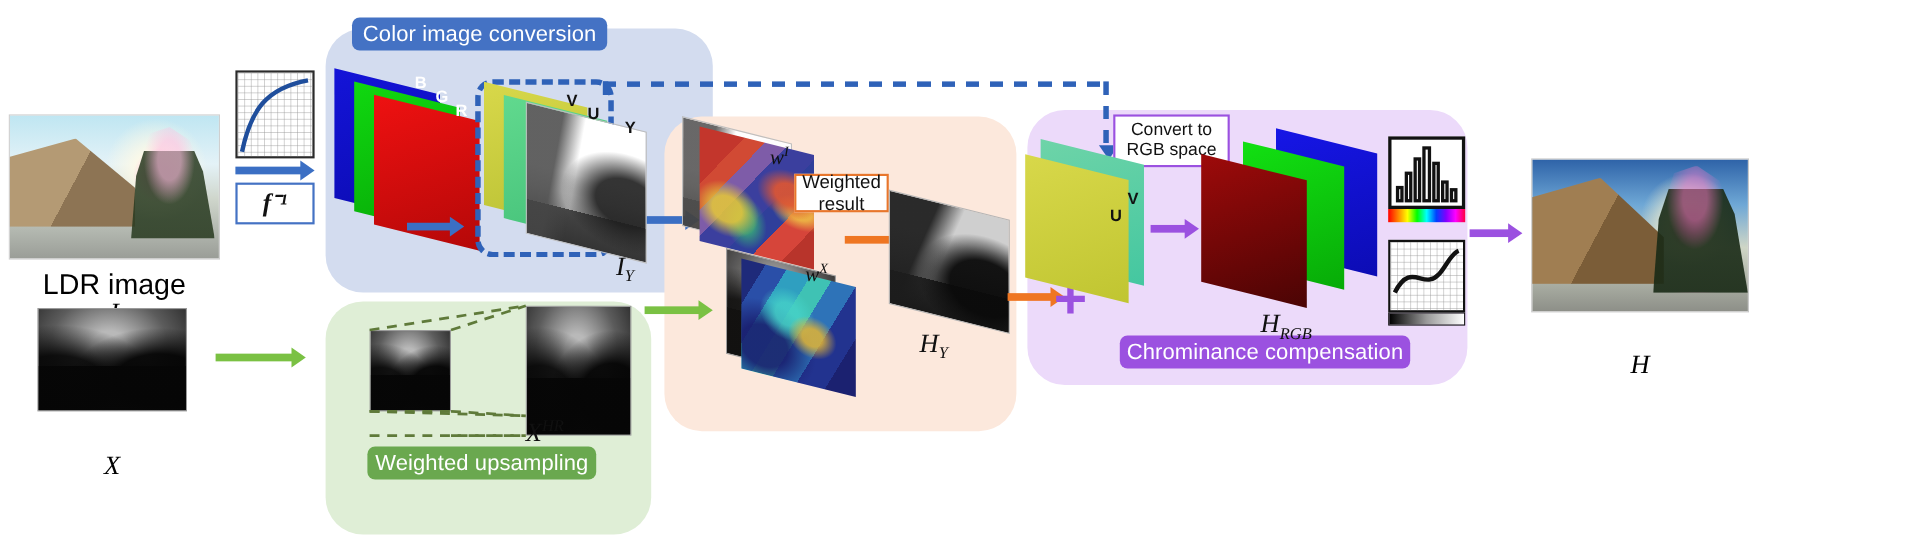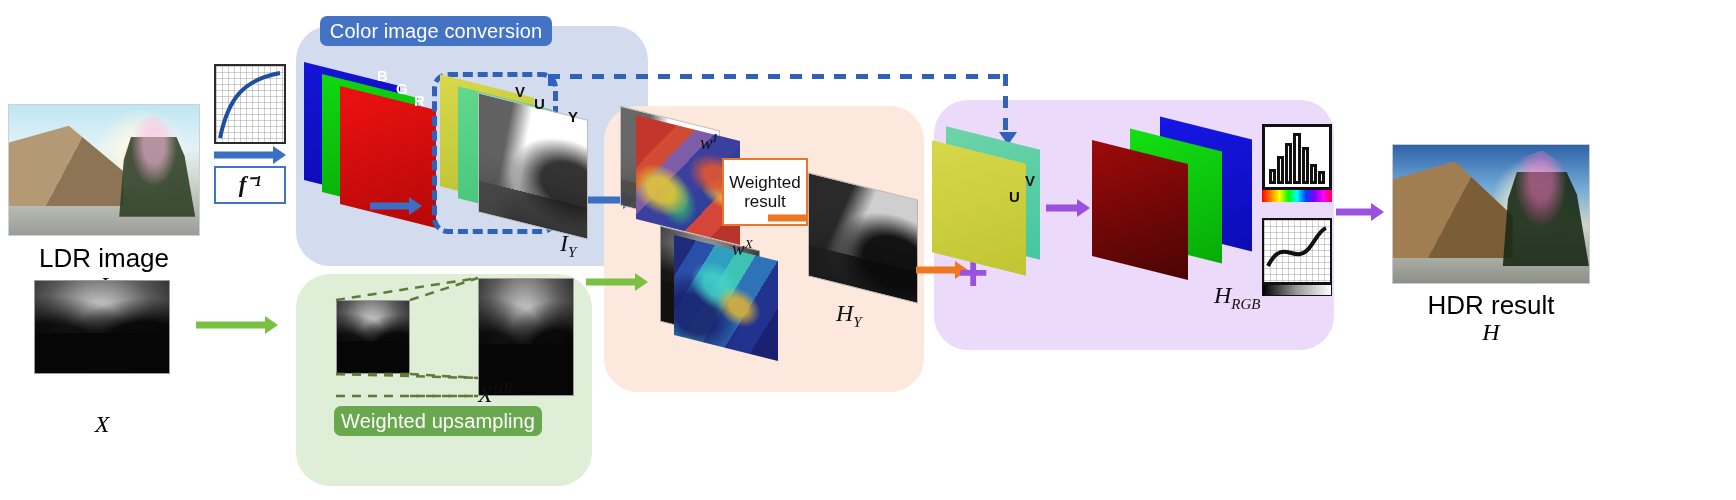--- a/index.html
+++ b/index.html
@@ -214,20 +214,21 @@
 
 <div class="stage">
 
   <div class="panel panel-blue" style="left:296px; top:26px;  width:352px; height:240px;"></div>
   <div class="panel panel-green" style="left:296px; top:274px; width:296px; height:212px;"></div>
   <div class="panel panel-orange" style="left:604px; top:106px; width:320px; height:286px;"></div>
   <div class="panel panel-purple" style="left:934px; top:100px; width:400px; height:250px;"></div>
 
   <div class="pill pill-blue" style="left:320px; top:16px;  width:232px; height:30px; font-size:20px;">Color image conversion</div>
   <div class="pill pill-green" style="left:334px; top:406px; width:208px; height:30px; font-size:20px;">Weighted upsampling</div>
+  <div class="pill pill-purple" style="left:1018px; top:305px; width:264px; height:30px; font-size:20px;">Chrominance compensation</div>
 
   <div class="photo ldr" style="left:8px; top:104px; width:192px; height:132px;"></div>
   <div class="cap cap-title" style="left:8px; top:243px; width:192px;">LDR image</div>
   <div class="cap cap-ital" style="left:8px; top:272px; width:192px;">I</div>
 
   <div class="tf-chart" style="left:214px; top:64px; width:72px; height:80px;">
     <div class="tf-grid"></div>
     <svg width="68" height="76" viewBox="0 0 68 76" style="position:absolute;left:0;top:0;">
       <path d="M4 72 C 12 34, 26 14, 64 7" fill="none" stroke="#1f4e9c" stroke-width="4"></path>
     </svg>
@@ -316,21 +317,21 @@
   <div class="tag" style="left:700px; top:130px; font-size:19px; color:#111;">
     <span>w</span><sup style="font-size:13px;">I</sup>
   </div>
 
   <div class="photo gray-photo slab" style="left:660px; top:238px; width:100px; height:96px; opacity:.95;"></div>
   <div class="photo heat-x slab" style="left:674px; top:248px; width:104px; height:100px;"></div>
   <div class="tag" style="left:732px; top:236px; font-size:19px; color:#111;">
     <span>w</span><sup style="font-size:13px;">X</sup>
   </div>
 
-  <div class="obox obox-orange" style="left:722px; top:158px; width:86px; height:68px; font-size:17px; flex-direction:column;">
+  <div class="obox obox-orange" style="left:722px; top:158px; width:86px; height:35px; font-size:17px; flex-direction:column;">
     <span>Weighted</span>
     <span>result</span>
   </div>
 
   <div class="arrow arrow-orange" style="left:768px; top:218px; width:58px;">
     <div class="shaft" style="width:46px; height:7px;"></div>
       <div class="head"></div>
   </div>
 
   <div class="photo hy-photo slab" style="left:808px; top:186px; width:110px; height:104px;"></div>
@@ -338,37 +339,41 @@
     <span>H</span><sub style="font-size:15px;">Y</sub>
   </div>
 
   <div class="arrow arrow-orange" style="left:916px; top:270px; width:52px;">
     <div class="shaft" style="width:40px; height:7px;"></div>
       <div class="head"></div>
   </div>
 
   <div class="plus-sign" style="left:958px; top:246px; font-size:52px;">+</div>
 
+  <div class="obox obox-purple" style="left:1012px; top:104px; width:106px; height:48px; font-size:16px; flex-direction:column;">
+    <span>Convert to</span>
+    <span>RGB space</span>
+  </div>
 
   <div class="slab" style="left:946px; top:138px; width:94px; height:110px; background:linear-gradient(150deg,#6ed4a8,#44c7a0);"></div>
   <div class="slab-lbl" style="left:1025px; top:172px; color:#111;">V</div>
 
   <div class="slab" style="left:932px; top:152px; width:94px; height:112px; background:linear-gradient(150deg,#d8d84a,#c0c531);"></div>
   <div class="slab-lbl" style="left:1009px; top:188px; color:#111;">U</div>
 
   <div class="arrow arrow-purple" style="left:1046px; top:208px; width:44px;">
     <div class="shaft" style="width:32px; height:7px;"></div>
       <div class="head"></div>
   </div>
 
   <div class="slab" style="left:1160px; top:128px; width:92px; height:112px; background:linear-gradient(150deg,#1616e6,#0c0cb4);"></div>
   <div class="slab" style="left:1130px; top:140px; width:92px; height:112px; background:linear-gradient(150deg,#12e012,#07ab07);"></div>
   <div class="slab" style="left:1092px; top:152px; width:96px; height:116px; background:linear-gradient(150deg,#9e0a0a,#4a0404);"></div>
 
-  <div class="tag" style="left:1214px; top:282px; font-size:24px;font-style:italic;">
+  <div class="tag" style="left:1146px; top:282px; font-size:24px;font-style:italic;">
     <span>H</span><sub style="font-size:15px;">RGB</sub>
   </div>
 
   <div class="hist-box" style="left:1262px; top:124px; width:70px; height:66px;">
     <div class="hist-bars">
         <i style="height: 30%;"></i>
         <i style="height: 55%;"></i>
         <i style="height: 80%;"></i>
         <i style="height: 100%;"></i>
         <i style="height: 72%;"></i>
@@ -385,16 +390,15 @@
     </svg>
   </div>
   <div class="gray-ramp" style="left:1262px; top:284px; width:70px; height:12px;"></div>
 
   <div class="arrow arrow-purple" style="left:1336px; top:212px; width:48px;">
     <div class="shaft" style="width:36px; height:7px;"></div>
       <div class="head"></div>
   </div>
 
   <div class="photo hdr" style="left:1392px; top:144px; width:198px; height:140px;"></div>
-  <div class="cap cap-title" style="left:1372px; top:290px; width:238px;">HDR result</div>
   <div class="cap cap-ital" style="left:1372px; top:319px; width:238px;">H</div>
 
 </div>
 
 </body></html>

